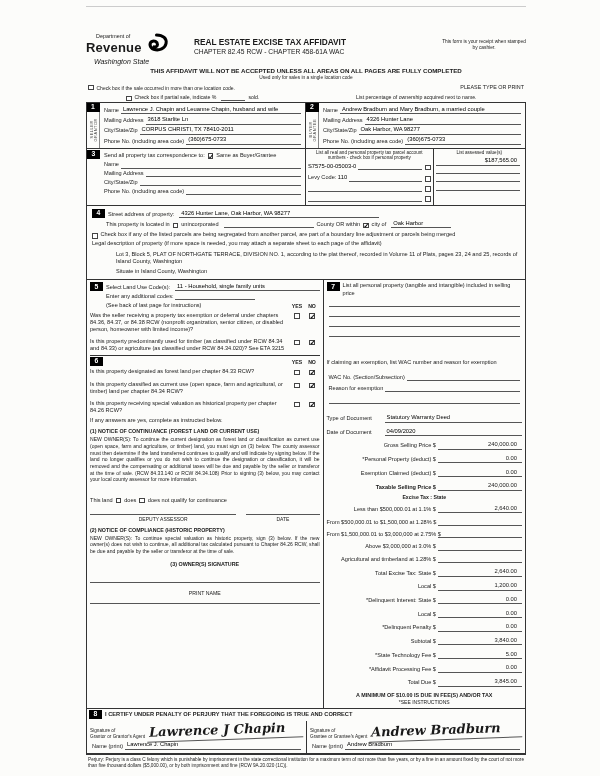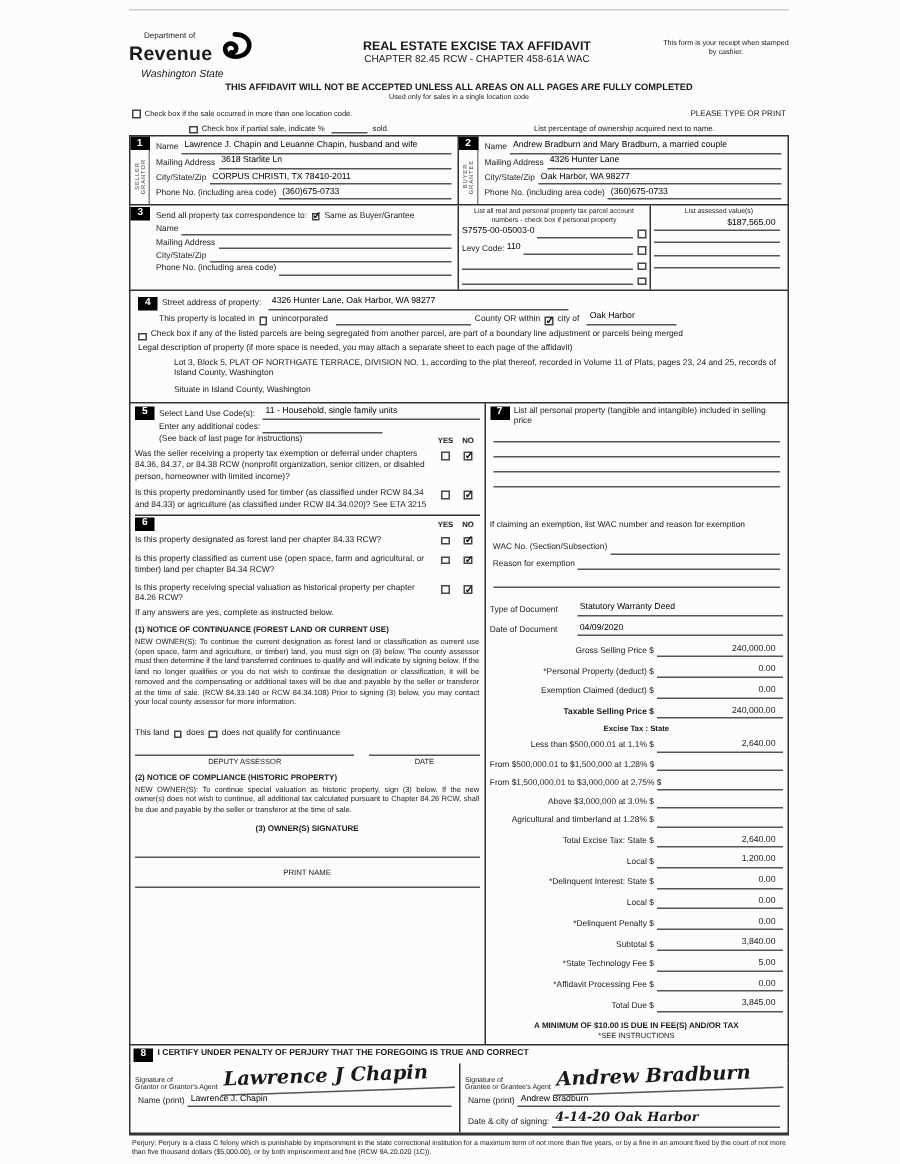--- a/index.html
+++ b/index.html
@@ -4,27 +4,27 @@
 <style>
   *{box-sizing:border-box;margin:0;padding:0}
   html,body{width:600px;height:776px;background:#fcfcfa;overflow:hidden;
     font-family:"Liberation Sans",sans-serif;color:#1a1a1a}
   .doc{position:absolute;left:86px;top:6px;width:440px;font-size:5.6px;line-height:1.3;border-top:1px solid #ccc;padding-top:2px}
   .b{font-weight:bold}
   .r{display:flex}
   .cen{text-align:center}
   .jus{text-align:justify}
   
-  .hdr{display:flex;margin-top:12px}
+  .hdr{display:flex;margin-top:24px}
   .logo{width:108px}
   .logo .dsm{font-size:5.4px;margin-left:10px}
   .logo .big{font-size:13px;font-weight:bold;letter-spacing:.2px}
   .logo .st{font-size:7px;font-style:italic;margin-left:8px}
   .logorow{display:flex;align-items:flex-start;gap:2px}
-  .hmid{flex:1;text-align:center;padding-top:4px}
+  .hmid{flex:1;text-align:left;padding-top:4px}
   .hmid .t1{font-size:8.3px;font-weight:bold}
   .hmid .t2{font-size:6.7px}
   .hrt{width:84px;font-size:4.8px;text-align:center;padding-top:6px}
   .warn{font-size:6.2px;font-weight:bold;text-align:center;margin-top:1px}
   .used{font-size:4.8px;text-align:center}
   .hdr2{display:flex;justify-content:space-between;align-items:flex-end;margin-top:3px;padding:0 2px}
   .mlc{display:flex;gap:3px;width:150px;font-size:5px}
   .ptp{font-size:5.4px}
   .hdr3{display:flex;margin:3px 0 1px;padding-left:40px;font-size:5.2px}
   .hdr3 .lft{width:230px;display:flex;gap:3px;align-items:flex-end}
@@ -475,21 +475,17 @@
     </div>
     <div class="sighalf">
       <div class="r" style="align-items:flex-end">
         <span class="slab2"><span>Signature of</span><br><span>Grantee or Grantee's Agent</span></span>
         <span class="fl script bigsig">Andrew Bradburn</span>
       </div>
       <div class="frow">
           <span class="lbl">Name (print)</span>
           <span class="fl val">Andrew Bradburn</span>
         </div>
-      <div class="frow">
-          <span class="lbl">Date &amp; city of signing:</span>
-          <span class="fl script dateval">4-14-20  Oak Harbor</span>
-        </div>
     </div>
   </div>
   <div class="perj jus">Perjury: Perjury is a class C felony which is punishable by imprisonment in the state correctional institution for a maximum term of not more than five years, or by a fine in an amount fixed by the court of not more than five thousand dollars ($5,000.00), or by both imprisonment and fine (RCW 9A.20.020 (1C)).</div>
 
 </div>
 
 </body></html>

